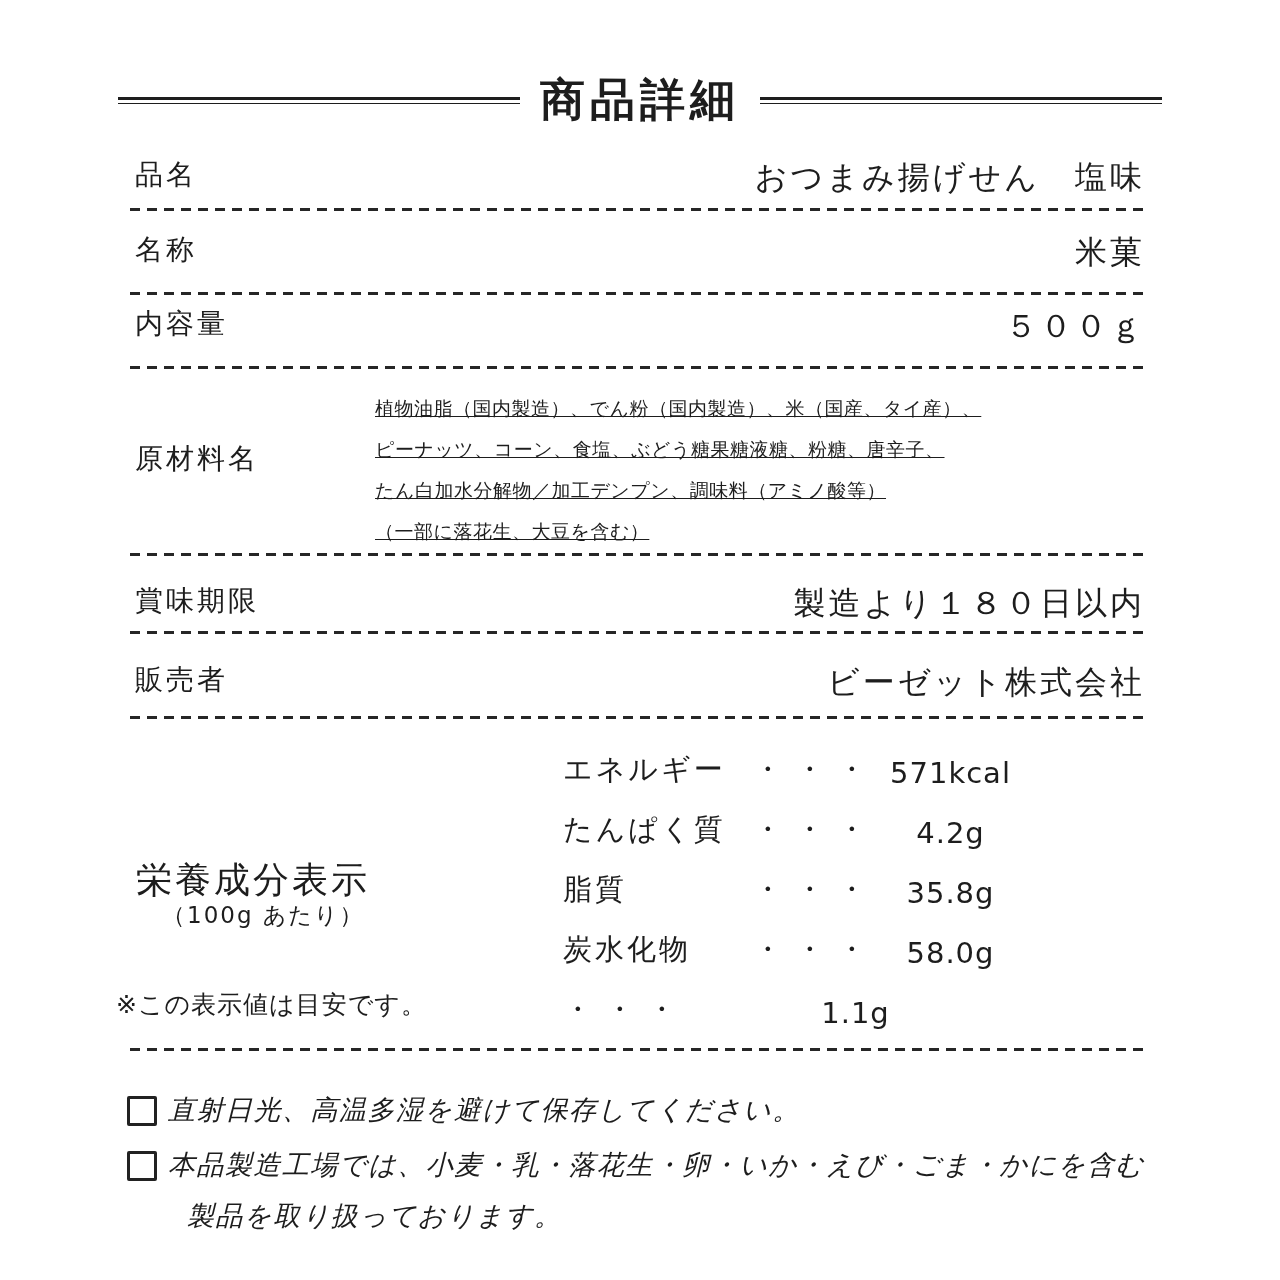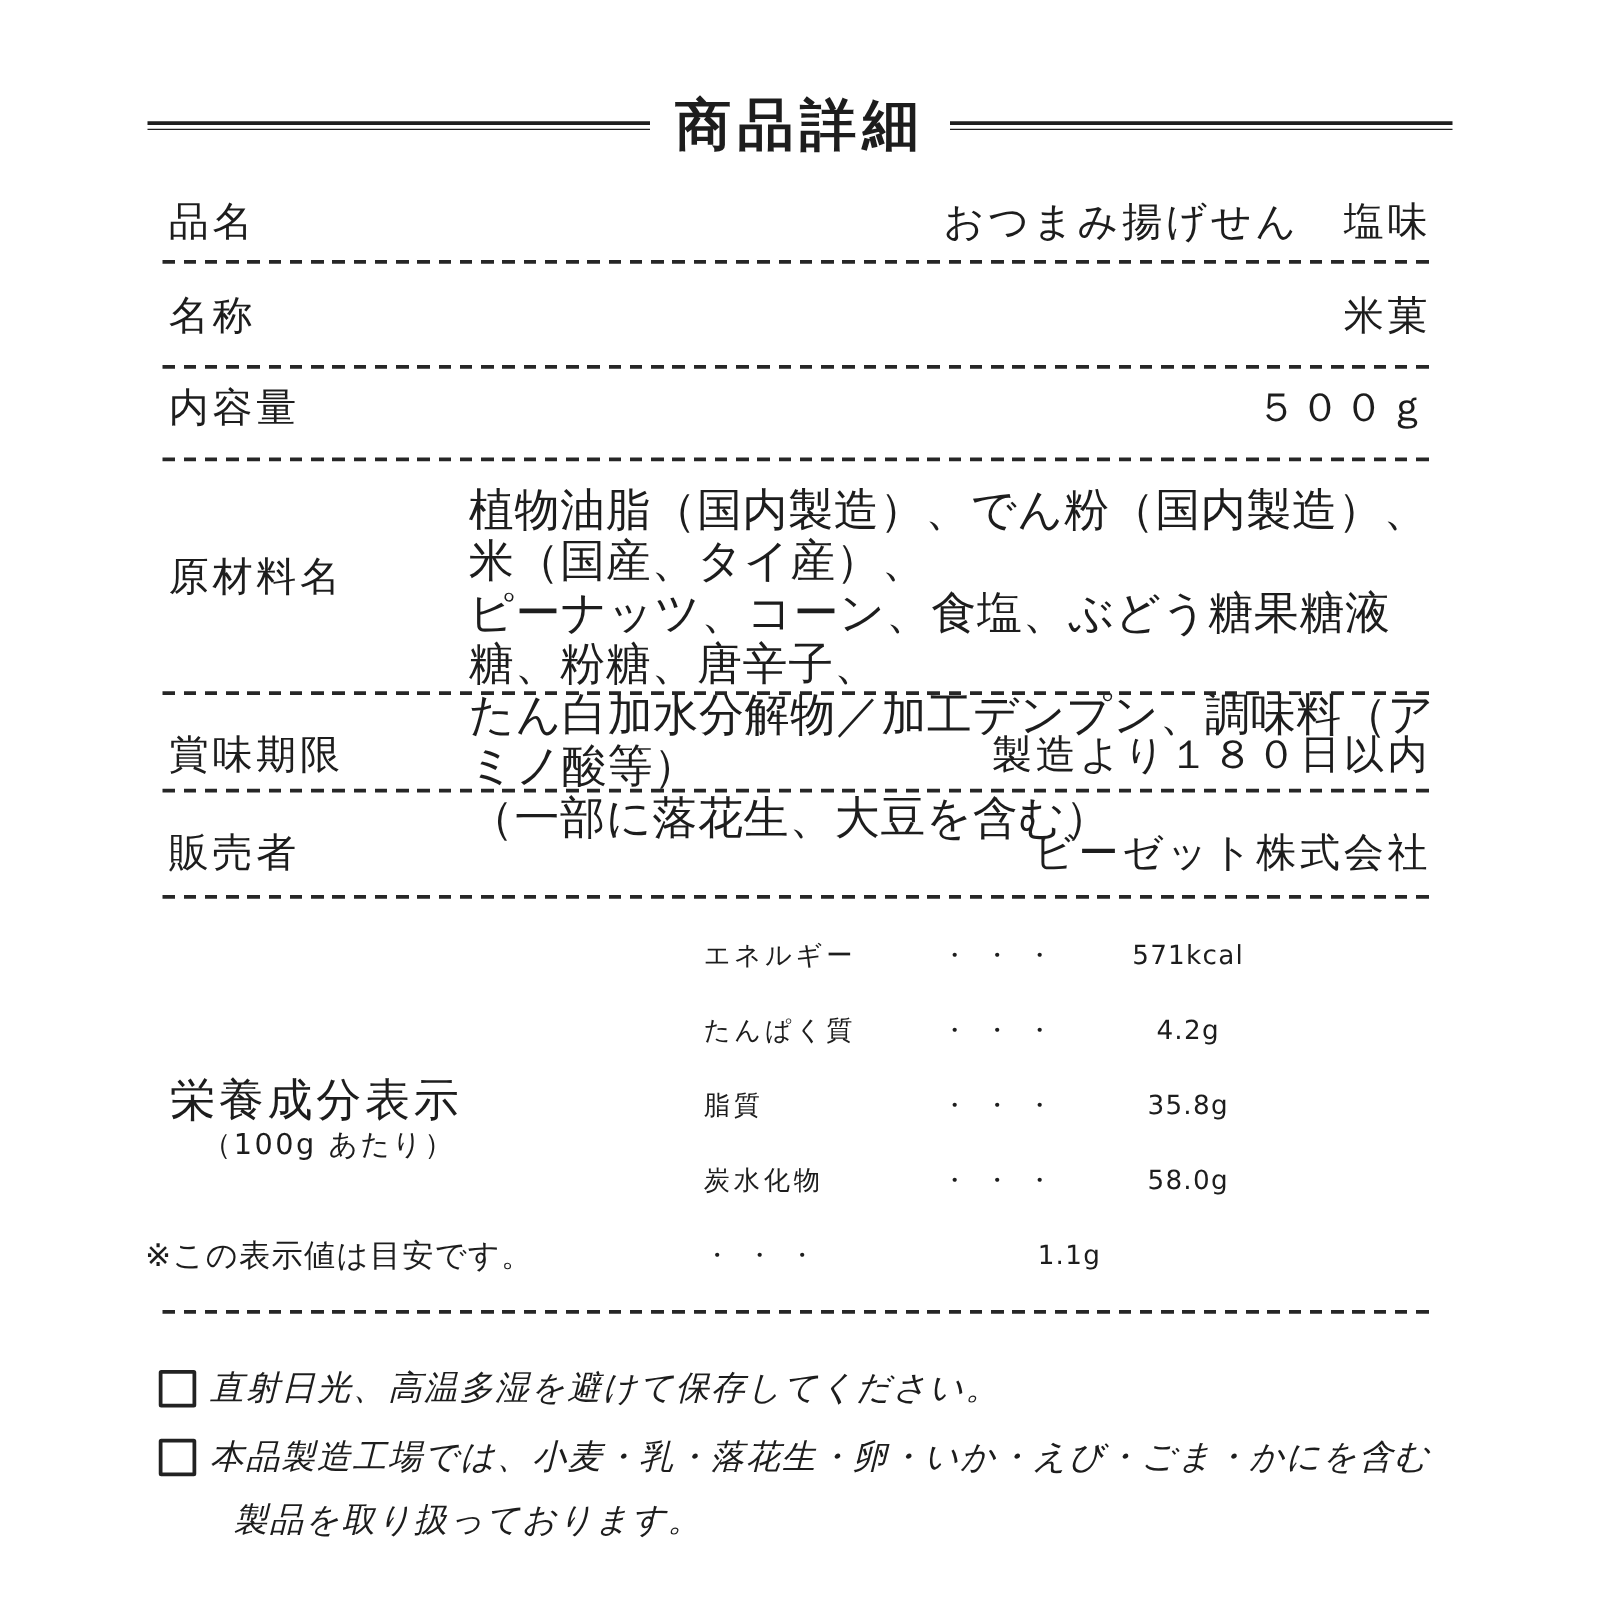--- a/index.html
+++ b/index.html
@@ -27,47 +27,47 @@
     white-space:nowrap;
   }
   
   .dashed{
     position:absolute;left:130px;right:135px;height:3px;
     background:repeating-linear-gradient(to right,#262626 0 10px,transparent 10px 17px);
   }
   
   .row-label{
     position:absolute;left:135px;
-    font-size:32px;letter-spacing:3px;white-space:nowrap;
+    font-size:28px;letter-spacing:3px;white-space:nowrap;
   }
   .row-value{
     position:absolute;left:130px;right:135px;
     text-align:right;font-size:32px;letter-spacing:3px;white-space:nowrap;
   }
   .ing-lines{
     position:absolute;left:375px;right:125px;
-    font-size:36px;line-height:41px;letter-spacing:0.5px;
+    font-size:19px;line-height:41px;letter-spacing:0.5px;text-decoration:underline;
   }
   
   .nut-heading{
     position:absolute;left:136px;
     font-size:36px;letter-spacing:3px;white-space:nowrap;text-align:right;
   }
   .nut-sub{
     position:absolute;left:162px;
     font-size:23px;letter-spacing:2px;white-space:nowrap;
   }
   .nut-note{
     position:absolute;left:116px;
     font-size:25px;letter-spacing:1px;white-space:nowrap;
   }
   .nrow{
     position:absolute;left:563px;width:470px;
-    display:flex;align-items:center;
-    font-size:21px;
+    display:flex;align-items:flex-end;
+    font-size:29px;
   }
   .nlabel{width:190px;letter-spacing:3px;white-space:nowrap;}
   .ndots{width:115px;letter-spacing:13px;white-space:nowrap;}
   .nvalue{flex:1;text-align:center;letter-spacing:1px;white-space:nowrap;}
   
   .cbox{
     position:absolute;width:24px;height:24px;
     border:3px solid #222;border-radius:2px;background:#fff;
   }
   .note-text{

